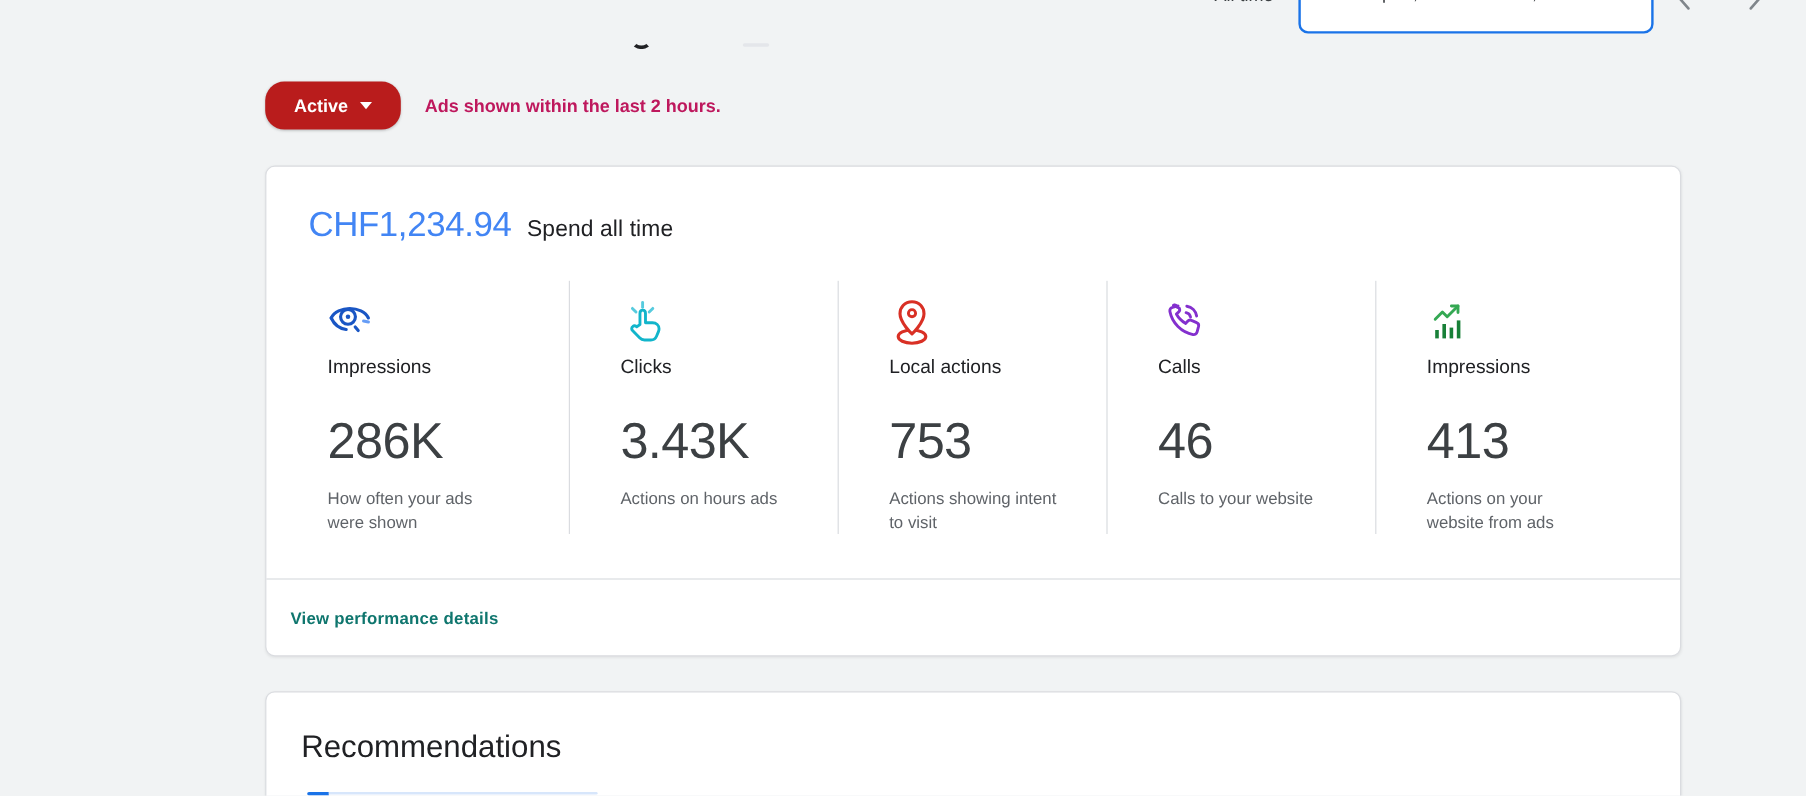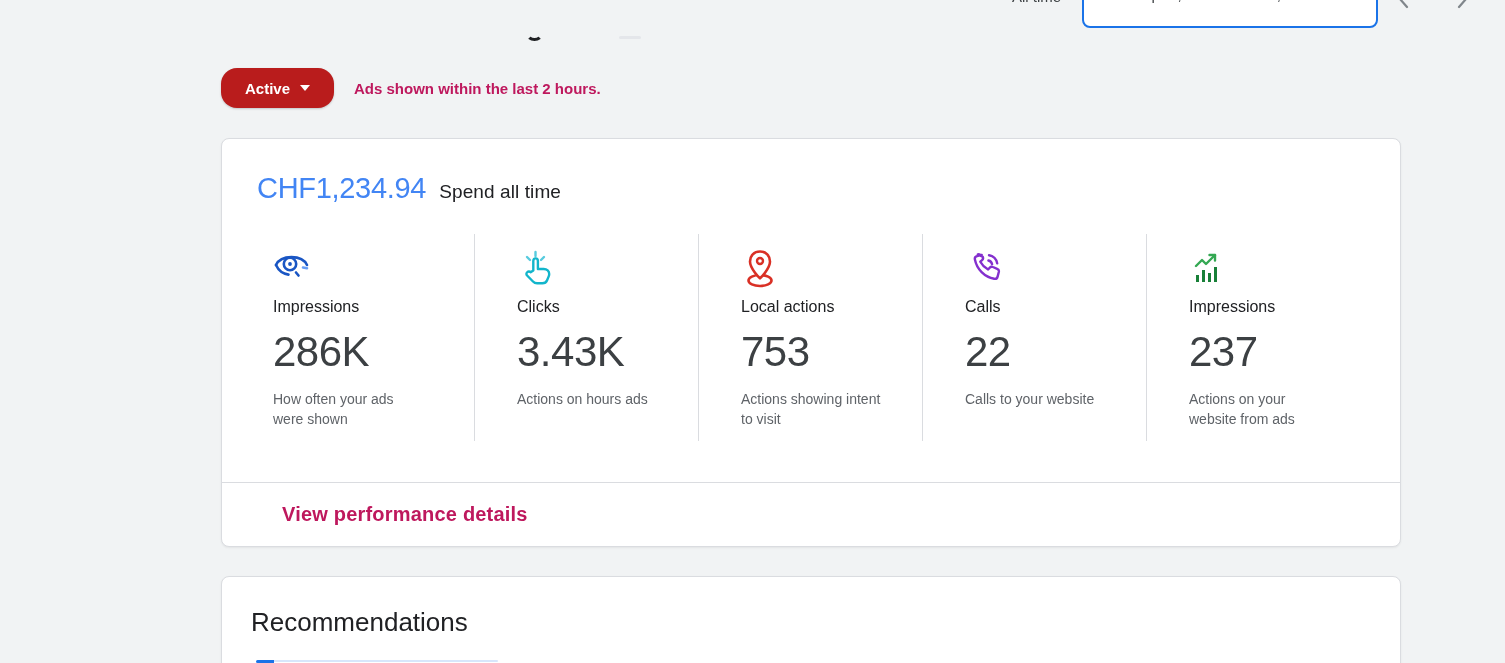--- a/index.html
+++ b/index.html
@@ -78,36 +78,36 @@
   .metrics {
     position:absolute; left:0; top:95px; width:100%; height:207px;
     display:grid; grid-template-columns:252px 224px 224px 224px 1fr;
   }
   .metric-col { padding:15px 10px 0 42px; }
   .metric-col:first-child { padding-left:51px; }
   .metric-col + .metric-col { border-left:1px solid #dadce0; }
   .metric-icon { height:48px; }
   .metric-label { font-size:16px; line-height:20px; color:#202124; }
   .metric-value {
-    margin-top:12px; font-size:42px; line-height:46px;
+    margin-top:28px; font-size:42px; line-height:46px;
     color:#3c4043; letter-spacing:-0.5px;
   }
   .metric-desc {
     margin-top:14px; font-size:14px; line-height:20px;
     color:#5f6368; max-width:140px;
   }
 
   .card-footer {
     position:absolute; left:0; right:0; top:343px; bottom:0;
     border-top:1px solid #dadce0;
     display:flex; align-items:center; padding-left:20px;
   }
   .details-link {
-    font-size:20px; font-weight:bold; letter-spacing:0.2px;
-    color:#be185d; text-decoration:none; cursor:pointer;margin-left:40px;
+    font-size:14px; font-weight:bold; letter-spacing:0.2px;
+    color:#0f766e; text-decoration:none; cursor:pointer;
   }
 
   
   .reco-card {
     position:absolute; left:221px; top:576px;
     width:1180px; height:140px;
     background:#fff; border:1px solid #dadce0; border-radius:8px;
     box-shadow:0 1px 2px rgba(60,64,67,.08);
   }
   .reco-title {
@@ -200,37 +200,37 @@
 
     <div class="metric-col">
       <div class="metric-icon">
         <svg width="38" height="36" viewBox="0 0 38 36">
           <path d="M14.2 5.9 l-4.6 1.2 c-1.5.4-2.5 1.9-2.2 3.4 1.9 9.7 9.6 17.4 19.3 19.3 1.5.3 3-.7 3.4-2.2 l1.2-4.6 c.3-1.3-.3-2.7-1.6-3.2 l-4.3-1.8 c-1.1-.5-2.4-.2-3.2.7 l-1.6 1.8 c-3.3-1.8-6-4.5-7.8-7.8 l1.8-1.6 c.9-.8 1.2-2.1.7-3.2 L13.5 7 c-.5-1.3-1.9-2-3.2-1.6 z" transform="translate(2.5 0)" fill="none" stroke="#8430ce" stroke-width="2.4" stroke-linejoin="round"></path>
           <path d="M24 6.2 a 9.8 9.8 0 0 1 8.2 8.2" fill="none" stroke="#8430ce" stroke-width="2.4" stroke-linecap="round"></path>
           <path d="M23.4 11.5 a 4.8 4.8 0 0 1 3.7 3.7" fill="none" stroke="#8430ce" stroke-width="2.4" stroke-linecap="round"></path>
         </svg>
       </div>
       <div class="metric-label">Calls</div>
-      <div class="metric-value">22</div>
+      <div class="metric-value">46</div>
       <div class="metric-desc">Calls to your website</div>
     </div>
 
     <div class="metric-col">
       <div class="metric-icon">
         <svg width="38" height="34" viewBox="0 0 38 34">
           <polyline points="7,17 13,11 17,15 26,6" fill="none" stroke="#34a853" stroke-width="2.4" stroke-linecap="round" stroke-linejoin="round"></polyline>
           <polyline points="20.5,6 26,6 26,11.5" fill="none" stroke="#34a853" stroke-width="2.4" stroke-linecap="round" stroke-linejoin="round"></polyline>
           <rect x="7" y="26" width="3" height="7" fill="#188038"></rect>
           <rect x="13" y="21" width="3" height="12" fill="#188038"></rect>
           <rect x="19" y="24" width="3" height="9" fill="#188038"></rect>
           <rect x="25" y="18" width="3" height="15" fill="#188038"></rect>
         </svg>
       </div>
       <div class="metric-label">Impressions</div>
-      <div class="metric-value">237</div>
+      <div class="metric-value">413</div>
       <div class="metric-desc">Actions on your website from ads</div>
     </div>
 
   </div>
 
   <div class="card-footer">
     <a class="details-link">View performance details</a>
   </div>
 </div>
 

